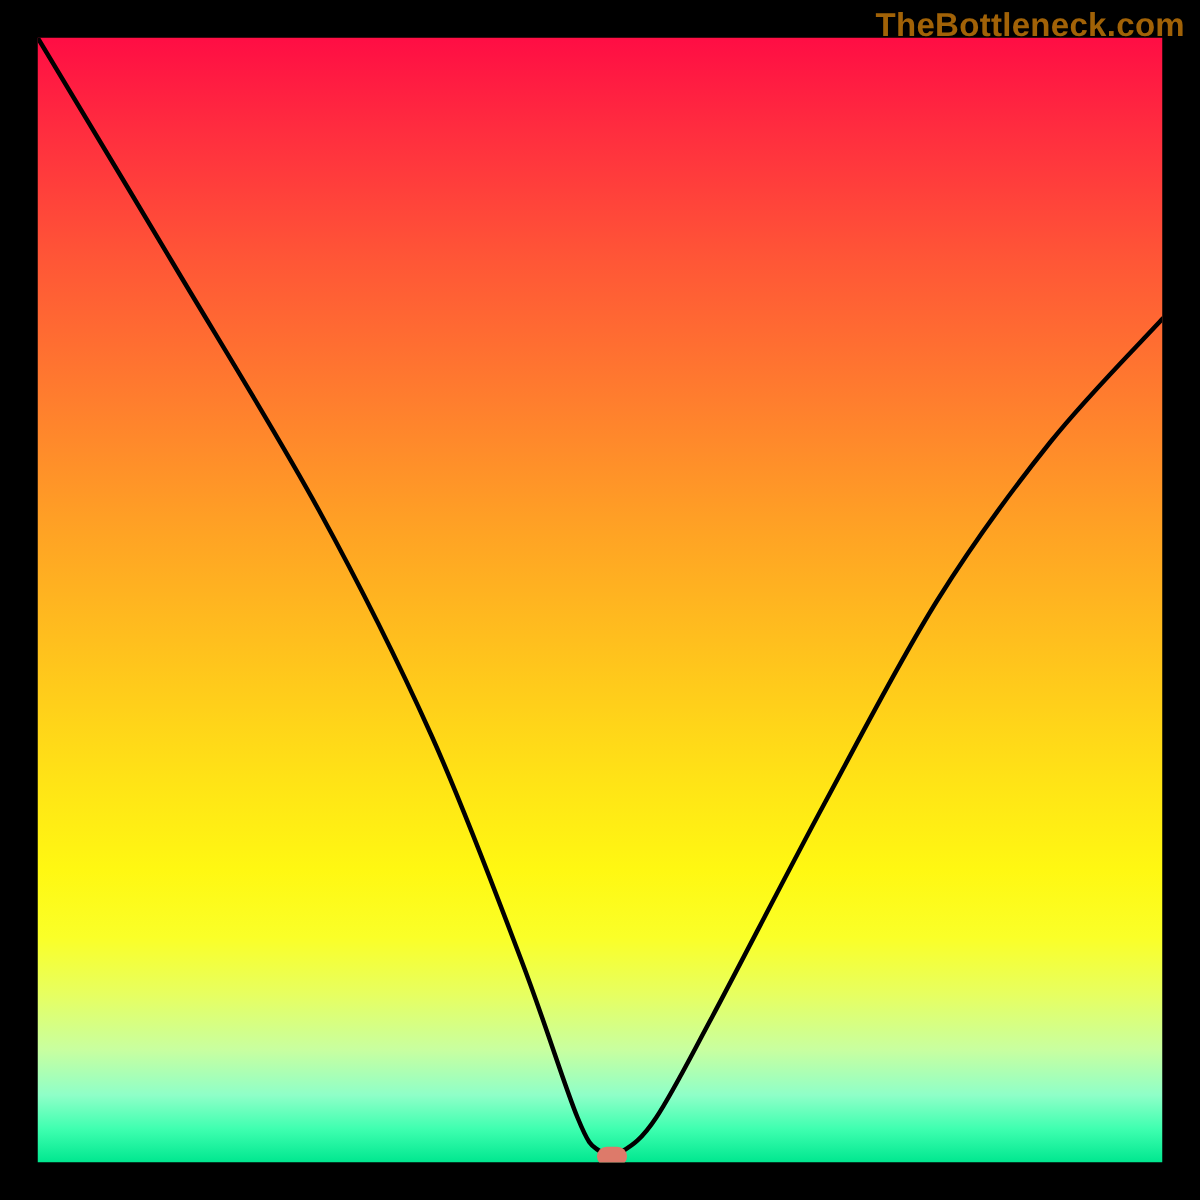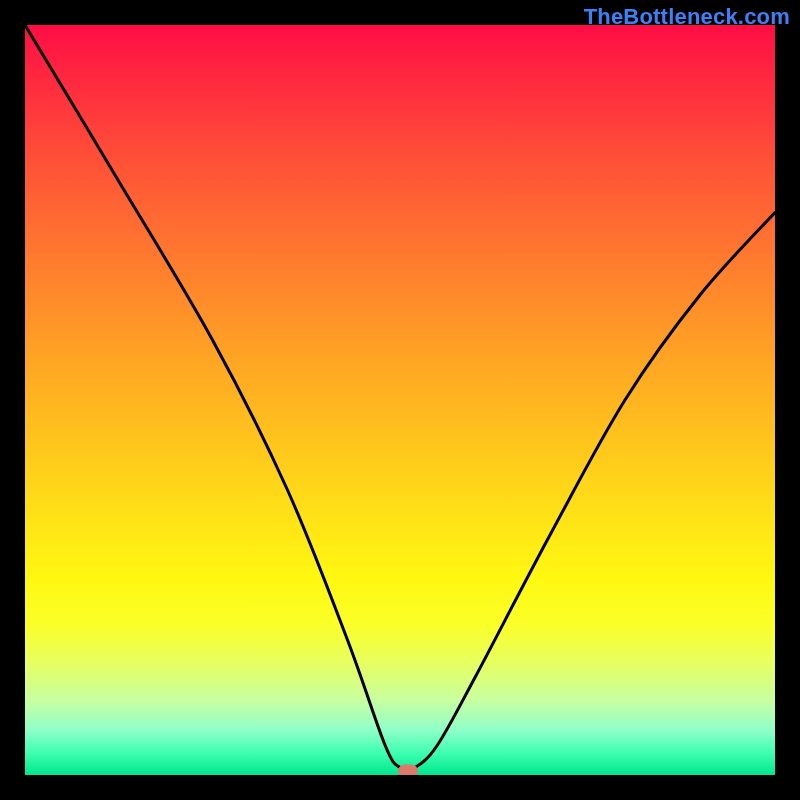--- a/index.html
+++ b/index.html
@@ -14,21 +14,21 @@
   .frame {
     position: relative;
     width: 800px;
     height: 800px;
     background: #000;
   }
   .watermark {
     position: absolute;
     top: 4px;
     right: 10px;
-    color: #3b82f6;
+    color: #a16207;
     font-size: 22px;
     font-weight: bold;
     letter-spacing: 0.2px;
     z-index: 10;
   }
   .plot {
     position: absolute;
     left: 25px;
     top: 25px;
     width: 750px;

